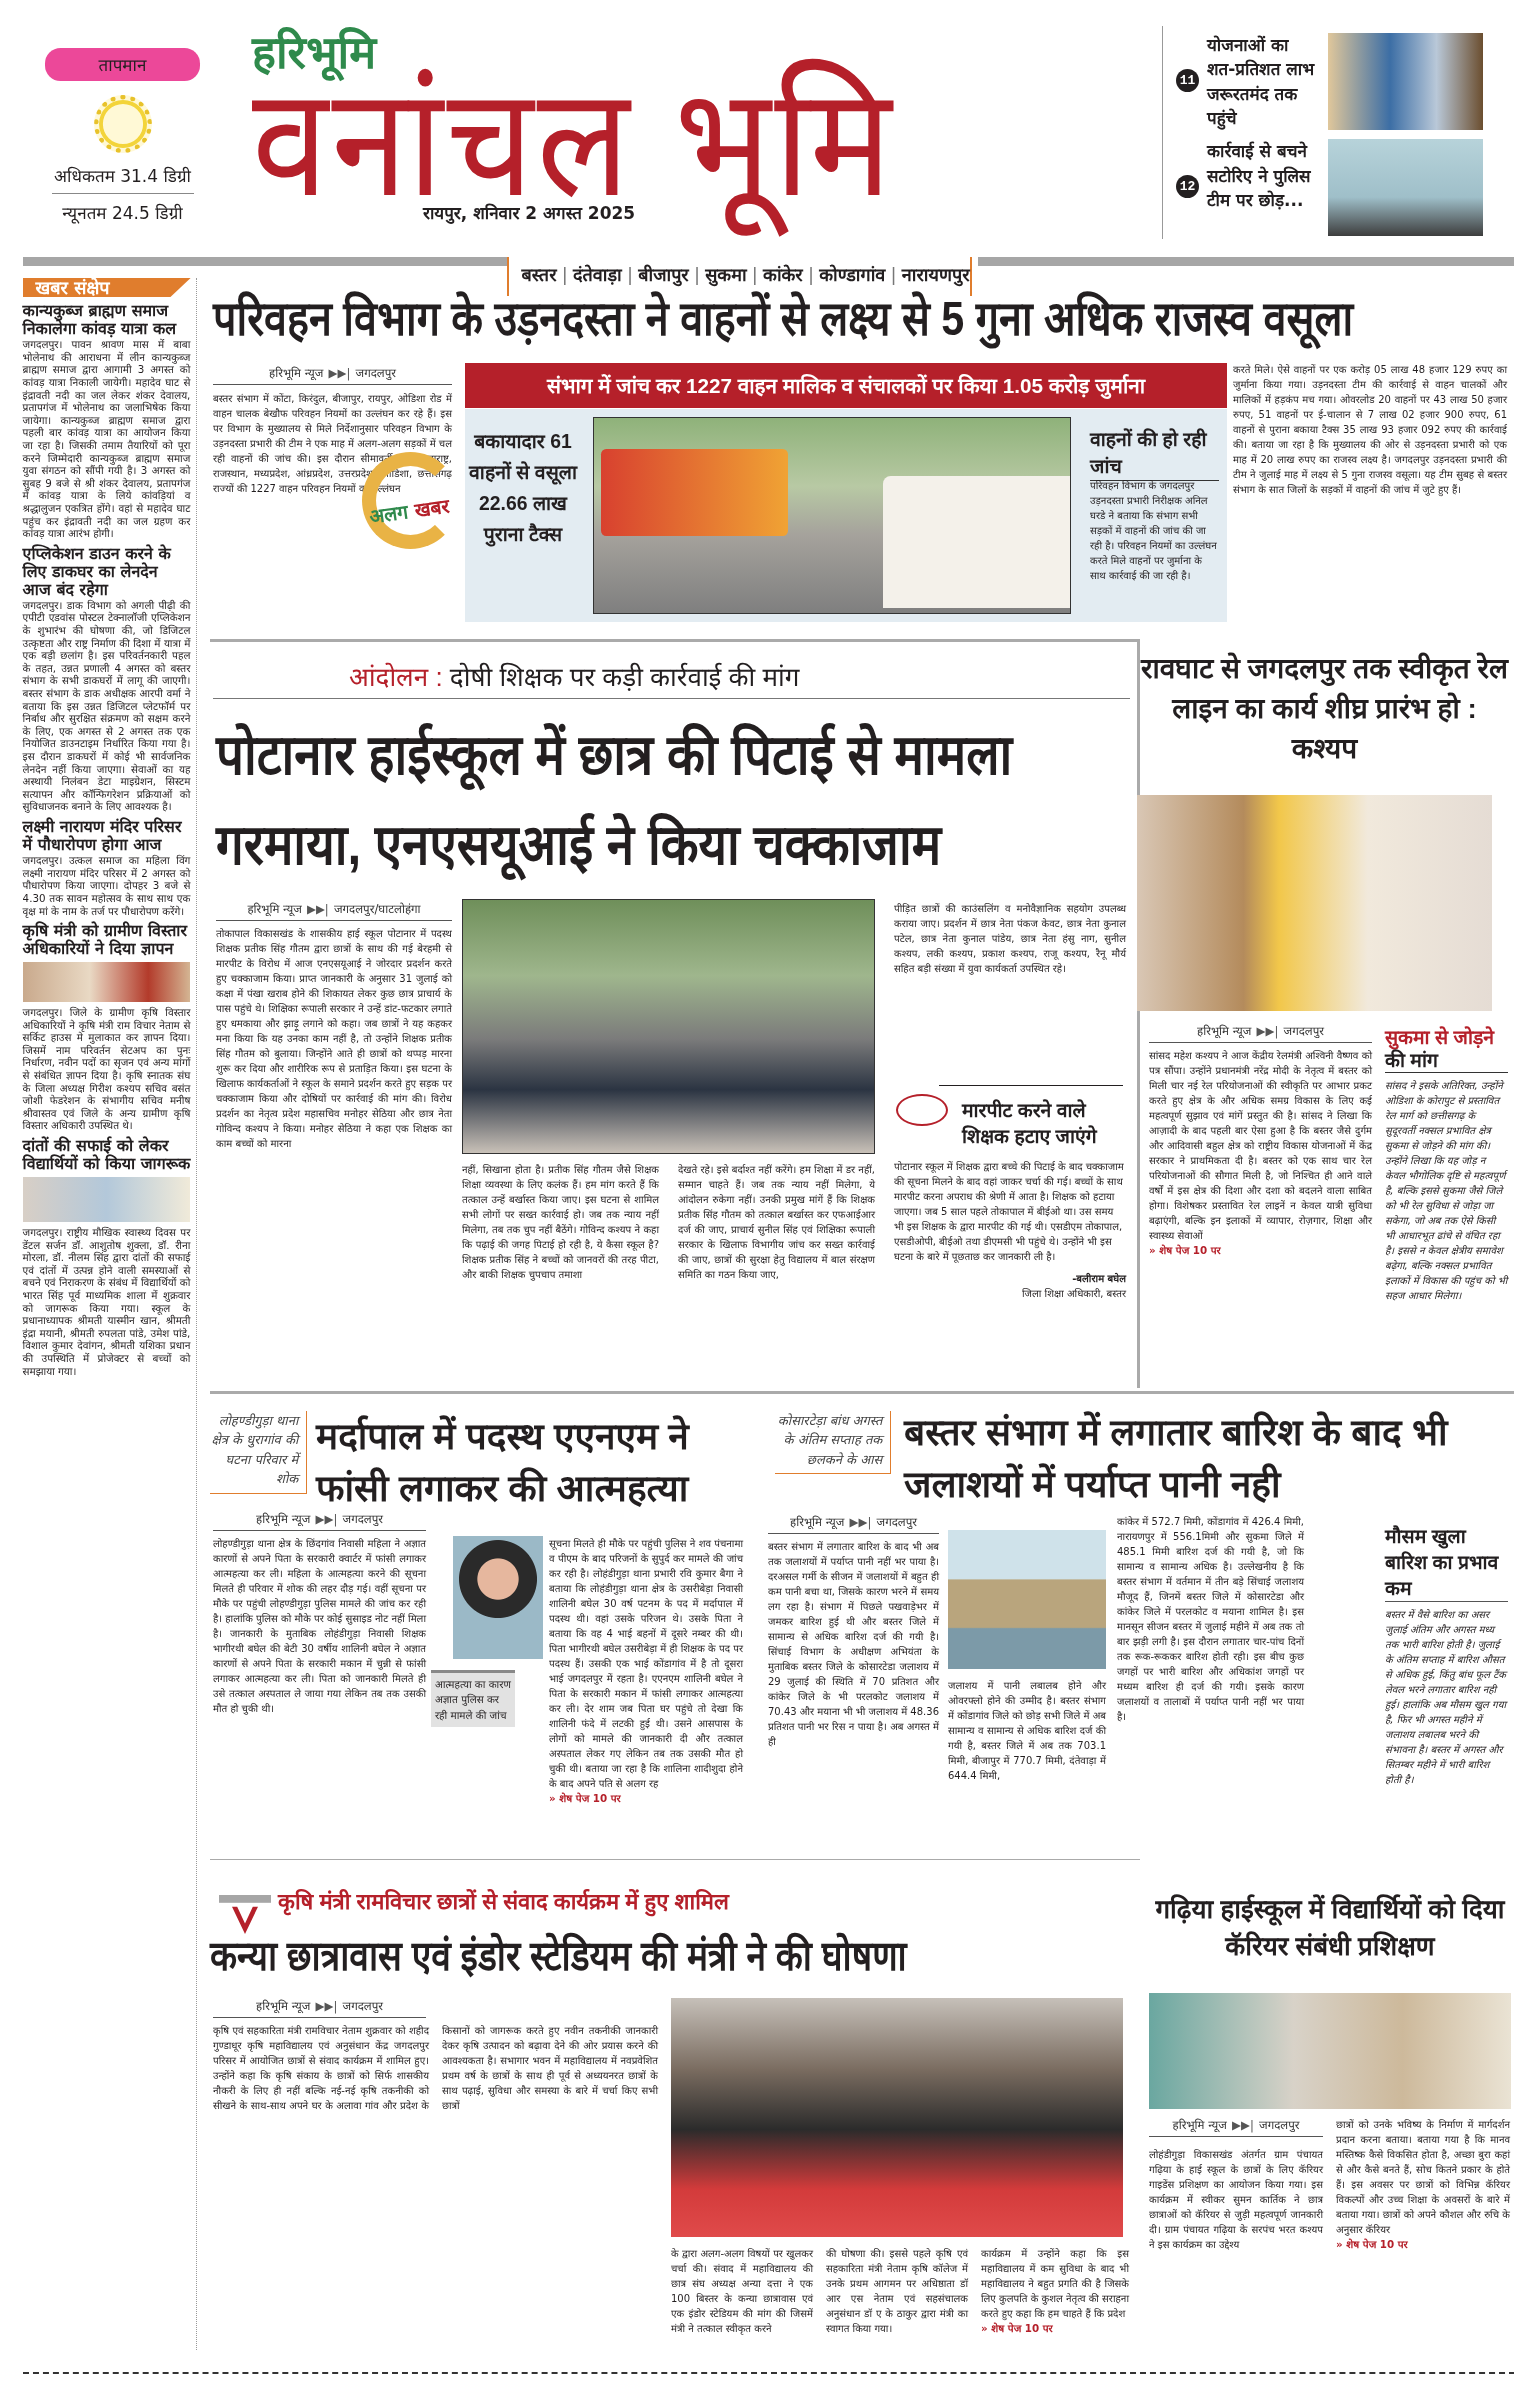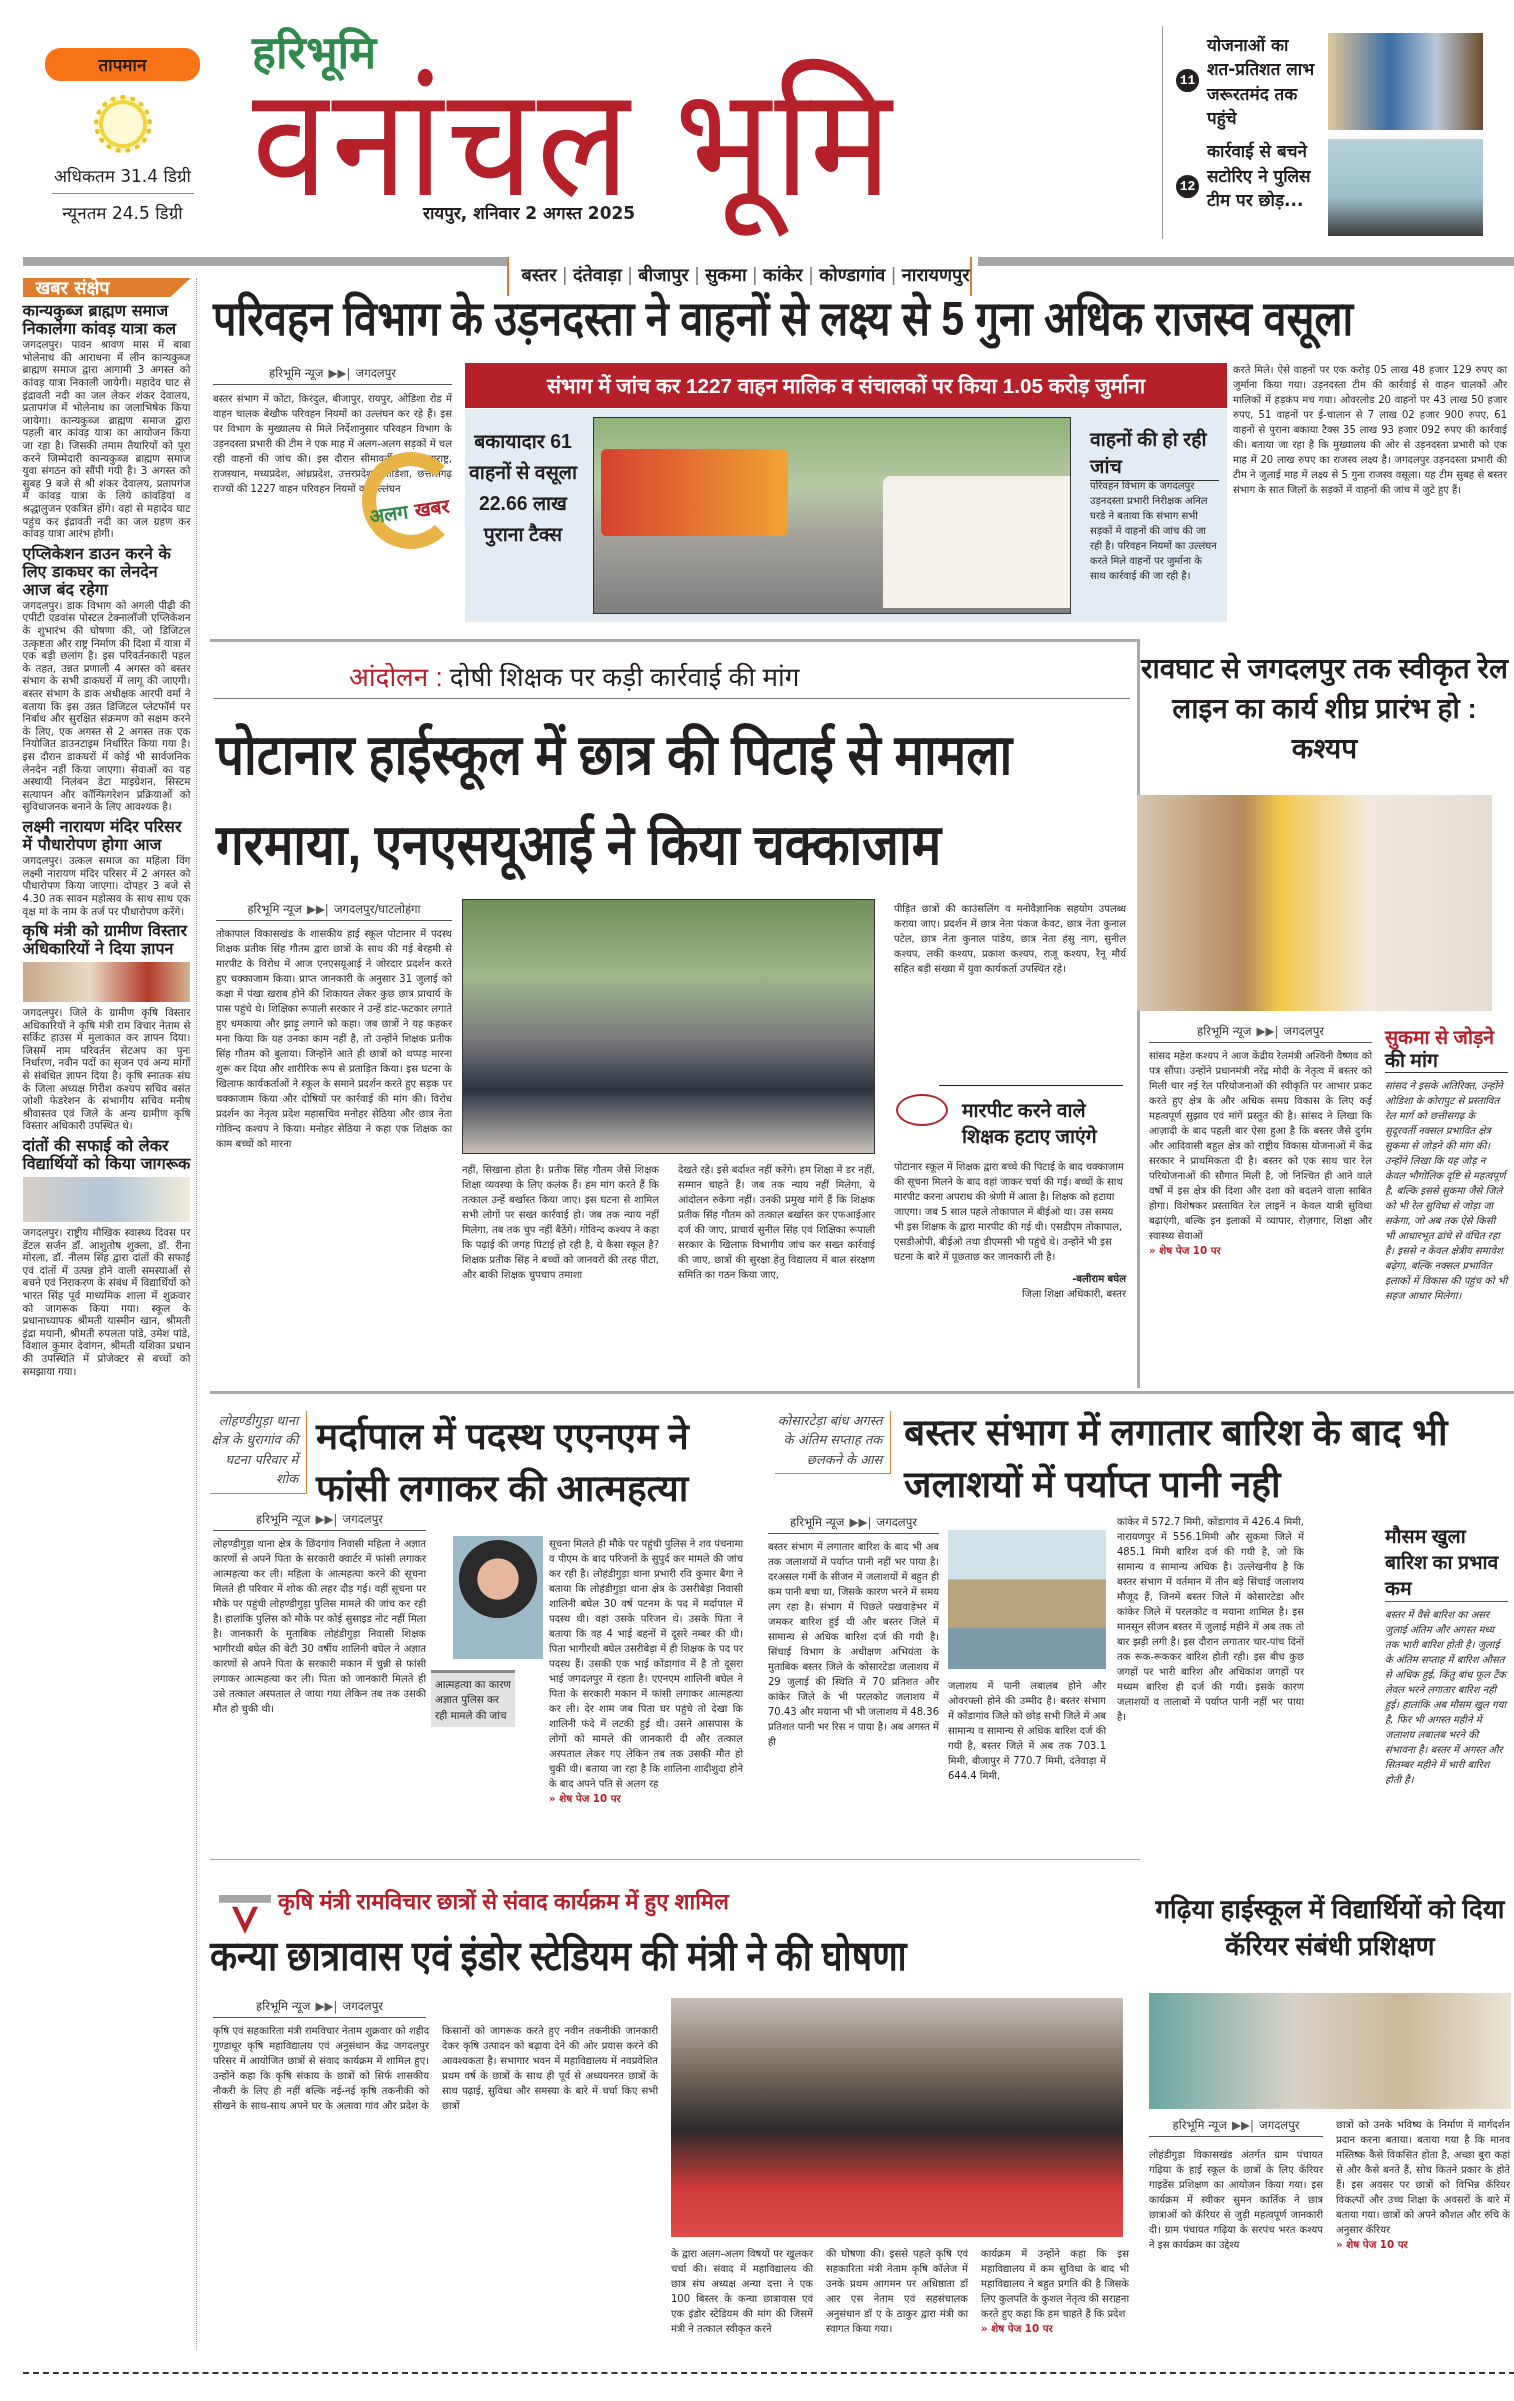--- a/index.html
+++ b/index.html
@@ -2,21 +2,21 @@
 <html style="font-size:10.3px"><head>
 <meta charset="utf-8">
 <style>
   * { box-sizing: border-box; margin: 0; padding: 0; }
   body { width: 1514px; height: 2401px; background: #ffffff; font-family: "DejaVu Sans", sans-serif; color: #231f20; position: relative; overflow: hidden; }
   .abs { position: absolute; }
   .cond { font-family: "Liberation Sans Narrow", "Liberation Sans", sans-serif; }
 
   
   #weather { left: 45px; top: 48px; width: 155px; text-align: center; }
-  #weather .pill { background: #f97316; border-radius: 15.5px; padding: 5.2px 0; font-size: 17px; font-weight: bold; }
+  #weather .pill { background: #ec4899; border-radius: 15.5px; padding: 5.2px 0; font-size: 17px; font-weight: normal; }
   #weather .sun { margin: 14px auto 6.5px; width: 58px; height: 58px; border-radius: 50%; background: #fff9d6; border: 5.2px dotted #e8c22a; box-shadow: 0 0 0 3.9px #f3d43a inset; }
   #weather .t { font-size: 17px; padding: 3.9px 0; }
   #weather hr { border: 0; border-top: 1.9px solid #888; margin: 2.6px 6.5px; }
 
   #logo { left: 252px; top: 20px; width: 917px; height: 194px; }
   #logo .brand { position: absolute; left: 0; top: 0; font-size: 45px; font-weight: bold; color: #2f8a4c; }
   #logo .name { position: absolute; left: 0; top: 45px; font-size: 152px; line-height: 155px; color: #b5202a; letter-spacing: 3.9px; font-family: "Liberation Sans", sans-serif; transform: scaleX(0.9); transform-origin: left; }
   #dateline { left: 423px; top: 201px; font-size: 17px; font-weight: bold; }
 
   #teasers { left: 1162px; top: 26px; width: 352px; height: 213px; border-left: 1.9px solid #999; }

